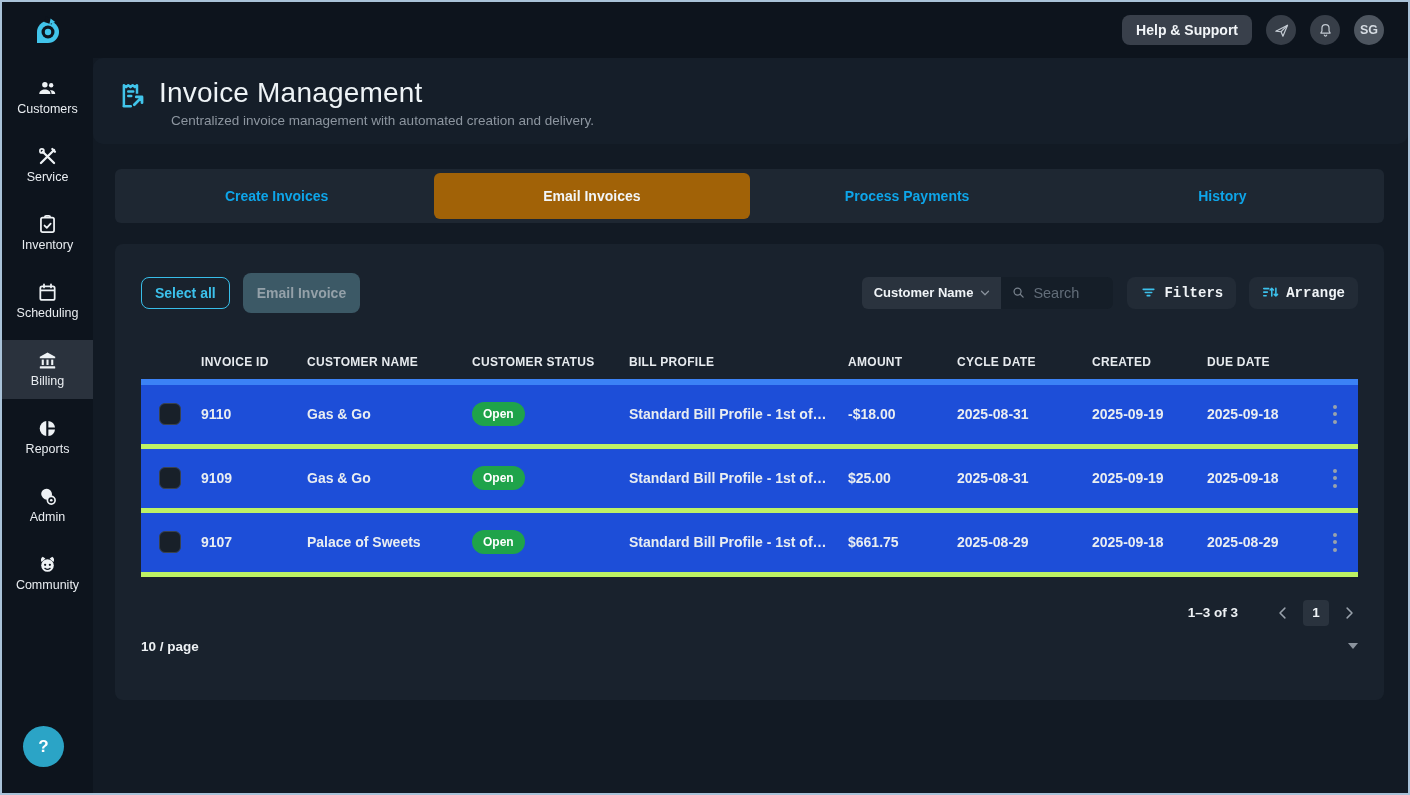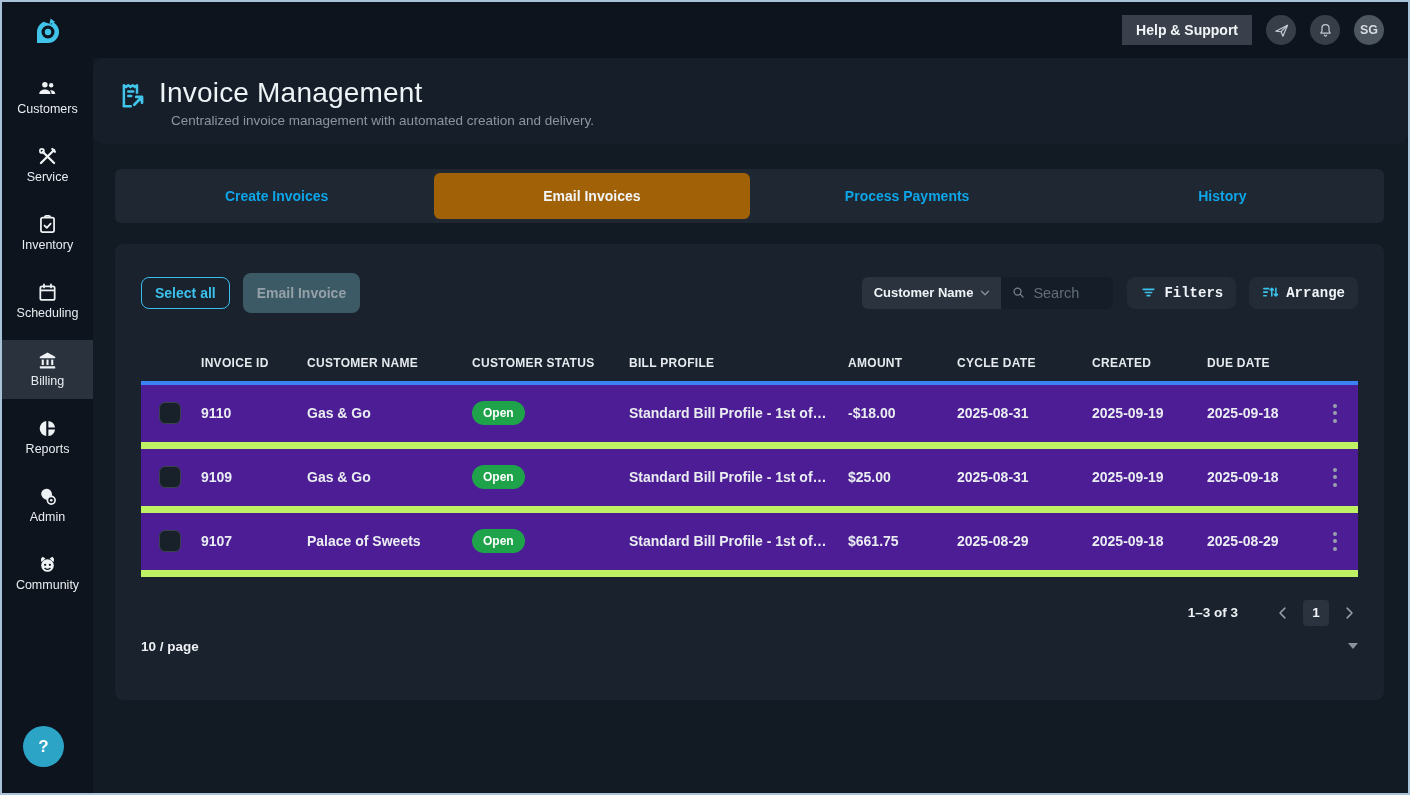--- a/index.html
+++ b/index.html
@@ -13,21 +13,21 @@
   .nav { display:flex; flex-direction:column; width:100%; }
   .nav-item { width:100%; display:flex; flex-direction:column; align-items:center; gap:3px; padding:10px 0 11px 0; margin-bottom:9px; cursor:pointer; }
   .nav-item svg { width:21px; height:21px; color:#eef2f5; }
   .nav-label { font-size:12.5px; color:#e9edf1; }
   .nav-item.active { background:#2a323d; }
   .help-fab { position:absolute; bottom:26px; left:21px; width:41px; height:41px; border-radius:50%; background:#2ba4c6; color:#fff; font-size:17px; font-weight:bold; display:flex; align-items:center; justify-content:center; cursor:pointer; }
 
   
   .main { flex:1; display:flex; flex-direction:column; background:#121a24; min-width:0; }
   .topbar { height:56px; background:#0d141d; display:flex; align-items:center; justify-content:flex-end; gap:14px; padding-right:24px; }
-  .help-support-btn { background:#39404b; color:#f2f5f8; border:none; border-radius:0; height:30px; padding:0 14px; font-size:14px; font-weight:bold; font-family:inherit; cursor:pointer; }
+  .help-support-btn { background:#39404b; color:#f2f5f8; border:none; border-radius:8px; height:30px; padding:0 14px; font-size:14px; font-weight:bold; font-family:inherit; cursor:pointer; }
   .round-btn { width:30px; height:30px; border-radius:50%; background:#373e48; display:flex; align-items:center; justify-content:center; cursor:pointer; color:#c3cad2; }
   .round-btn svg { width:17px; height:17px; }
   .avatar { width:30px; height:30px; border-radius:50%; background:#4d555f; color:#d6dce2; font-size:12.5px; font-weight:bold; display:flex; align-items:center; justify-content:center; cursor:pointer; }
 
   .page-header { background:#151e29; border-radius:10px 0 10px 10px; padding:18px 0 16px 24px; display:flex; align-items:flex-start; gap:12px; }
   .title-icon { width:30px; height:30px; color:#41c4ea; margin-top:4px; }
   .page-title { color:#eef3f6; font-size:28px; font-weight:400; letter-spacing:.2px; line-height:1.2; }
   .page-subtitle { color:#8d96a0; font-size:13.5px; margin-top:3px; margin-left:12px; }
 
   
@@ -47,23 +47,23 @@
   .search-box { background:#151e28; border-radius:0 6px 6px 0; display:flex; align-items:center; gap:7px; padding:0 10px; width:112px; }
   .search-box svg { width:17px; height:17px; color:#78828d; }
   .search-box input { background:transparent; border:none; outline:none; color:#c7ced6; font-size:14.5px; width:70px; font-family:inherit; }
   .search-box input::placeholder { color:#626d79; }
   .btn-tool { background:#222b36; border:none; border-radius:8px; height:32px; padding:0 13px; display:flex; align-items:center; gap:7px; color:#f0f4f7; font-size:14px; font-weight:bold; font-family:Liberation Mono, monospace; cursor:pointer; }
   .btn-tool svg { width:17px; height:17px; color:#3cc1ec; }
   .gap14 { width:14px; } .gap13 { width:13px; }
 
   
   .tgrid { display:grid; grid-template-columns:60px 106px 165px 157px 219px 109px 135px 115px 105px 1fr; align-items:center; }
-  .thead { margin-top:32px; height:40px; border-bottom:4px solid #3b82f6; }
+  .thead { margin-top:32px; height:40px; border-bottom:6px solid #3b82f6; }
   .th { color:#e7ebef; font-size:12px; font-weight:bold; letter-spacing:.3px; }
-  .trow { height:64px; background:#4c1d95; border-bottom:7px solid #bef264; }
+  .trow { height:64px; background:#1d4ed8; border-bottom:5px solid #bef264; }
   .td { color:#e9edf1; font-size:14px; font-weight:600; white-space:nowrap; overflow:hidden; text-overflow:ellipsis; padding-right:10px; }
   .checkbox { width:22px; height:22px; border-radius:6px; border:1.5px solid #39424d; background:#182029; margin-left:18px; cursor:pointer; }
   .pill { display:inline-block; background:#1fa34a; color:#fff; font-size:12px; font-weight:bold; padding:5px 11px; border-radius:12px; }
   .kebab { display:flex; flex-direction:column; gap:3.5px; align-items:center; justify-self:center; cursor:pointer; padding:4px; }
   .kebab i { width:4px; height:4px; border-radius:50%; background:#99a2ac; display:block; }
 
   
   .pag-row { display:flex; align-items:center; justify-content:flex-end; margin-top:23px; }
   .pag-range { color:#edf1f4; font-size:13.5px; font-weight:bold; margin-right:36px; }
   .pag-chevron { color:#98a1ab; width:18px; height:18px; cursor:pointer; }

